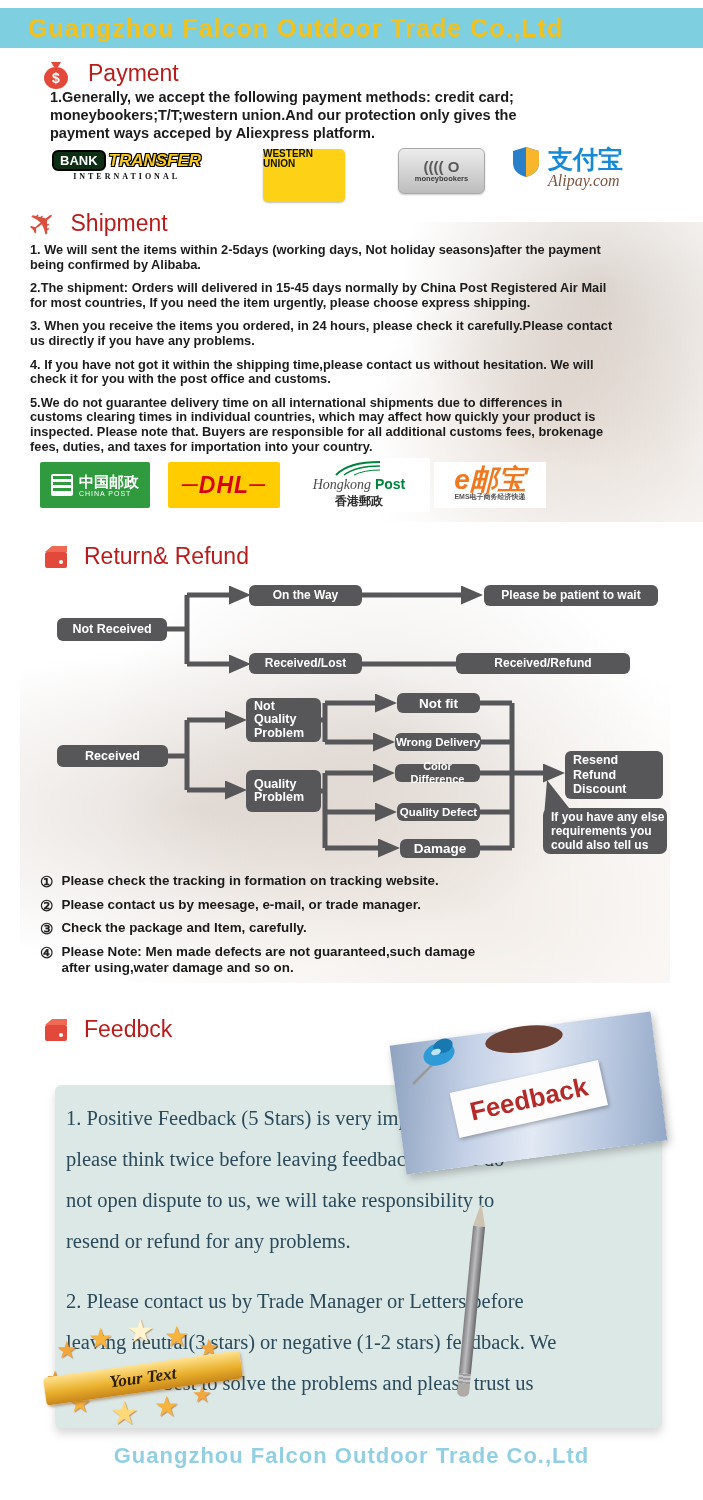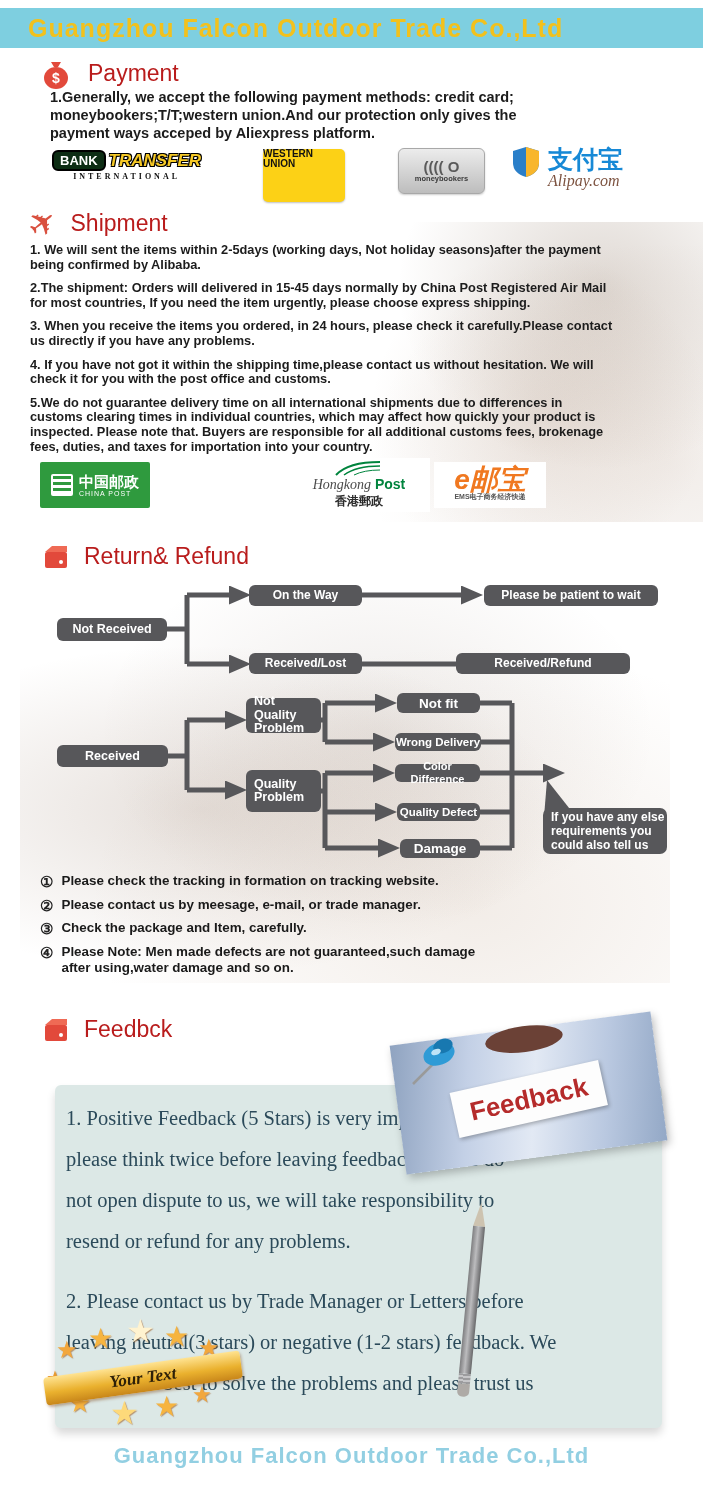--- a/index.html
+++ b/index.html
@@ -201,20 +201,25 @@
 fees, duties, and taxes for importation into your country.</p>
   </div>
 
   <div class="logo" style="left:40px;top:462px;">
     <div class="cp-card">
       <span class="cp-emblem"></span>
       <span>
         <div class="cp-cn">中国邮政</div>
         <div class="cp-en">CHINA POST</div>
       </span>
+    </div>
+  </div>
+  <div class="logo" style="left:168px;top:462px;">
+    <div class="dhl-card">
+      <span class="dhl-text">DHL</span>
     </div>
   </div>
   <div class="logo" style="left:288px;top:458px;">
     <div class="hk-card">
       <svg width="50" height="16" viewBox="0 0 50 16">
         <path d="M2 15 Q14 2 46 2" stroke="#00843d" fill="none" stroke-width="2"></path>
         <path d="M10 15 Q22 6 46 6" stroke="#00843d" fill="none" stroke-width="1.5"></path>
         <path d="M20 15 Q30 10 46 10" stroke="#00843d" fill="none" stroke-width="1"></path>
       </svg>
       <span class="hk-name">
@@ -268,30 +273,33 @@
         <path d="M492,193 H528" marker-end="url(#ah)"></path>
       </g>
       <polygon points="524,237 553,233 527,200" fill="#57575a"></polygon>
     </svg>
     <div class="flow-box" style="left:37px;top:38px;width:110px;height:23px;font-size:12.5px;">Not Received</div>
     <div class="flow-box" style="left:229px;top:5px;width:113px;height:21px;">On the Way</div>
     <div class="flow-box" style="left:464px;top:5px;width:174px;height:21px;">Please be patient to wait</div>
     <div class="flow-box" style="left:229px;top:73px;width:113px;height:21px;">Received/Lost</div>
     <div class="flow-box" style="left:436px;top:73px;width:174px;height:21px;">Received/Refund</div>
     <div class="flow-box" style="left:37px;top:165px;width:111px;height:22px;font-size:12.5px;">Received</div>
-    <div class="flow-box ta-l" style="left:226px;top:118px;width:67px;height:35px;font-size:12.5px;line-height:13.5px;">Not
+    <div class="flow-box ta-l" style="left:226px;top:118px;width:67px;height:44px;font-size:12.5px;line-height:13.5px;">Not
 Quality
 Problem</div>
     <div class="flow-box ta-l" style="left:226px;top:190px;width:67px;height:42px;font-size:12.5px;line-height:13.5px;">Quality
 Problem</div>
     <div class="flow-box" style="left:377px;top:113px;width:83px;height:20px;font-size:13.5px;">Not fit</div>
     <div class="flow-box" style="left:375px;top:153px;width:86px;height:18px;font-size:11.5px;">Wrong Delivery</div>
     <div class="flow-box" style="left:375px;top:184px;width:85px;height:18px;font-size:11px;">Color Difference</div>
     <div class="flow-box" style="left:377px;top:223px;width:83px;height:18px;font-size:11.5px;">Quality Defect</div>
     <div class="flow-box" style="left:380px;top:259px;width:80px;height:19px;font-size:13.5px;">Damage</div>
+    <div class="flow-box ta-l" style="left:545px;top:171px;width:90px;height:48px;font-size:12.5px;line-height:14.5px;">Resend
+Refund
+Discount</div>
     <div class="flow-box ta-l bubble" style="left:523px;top:228px;width:116px;height:46px;font-size:12px;line-height:14px;">If you have any else
 requirements you
 could also tell us</div>
   </div>
 
   <div class="abs" style="left:40px;top:873px;width:640px;">
     <div class="note-row">
       <span class="note-num">①</span>
       <span class="note-text">Please check the tracking in formation on tracking website.</span>
     </div>

